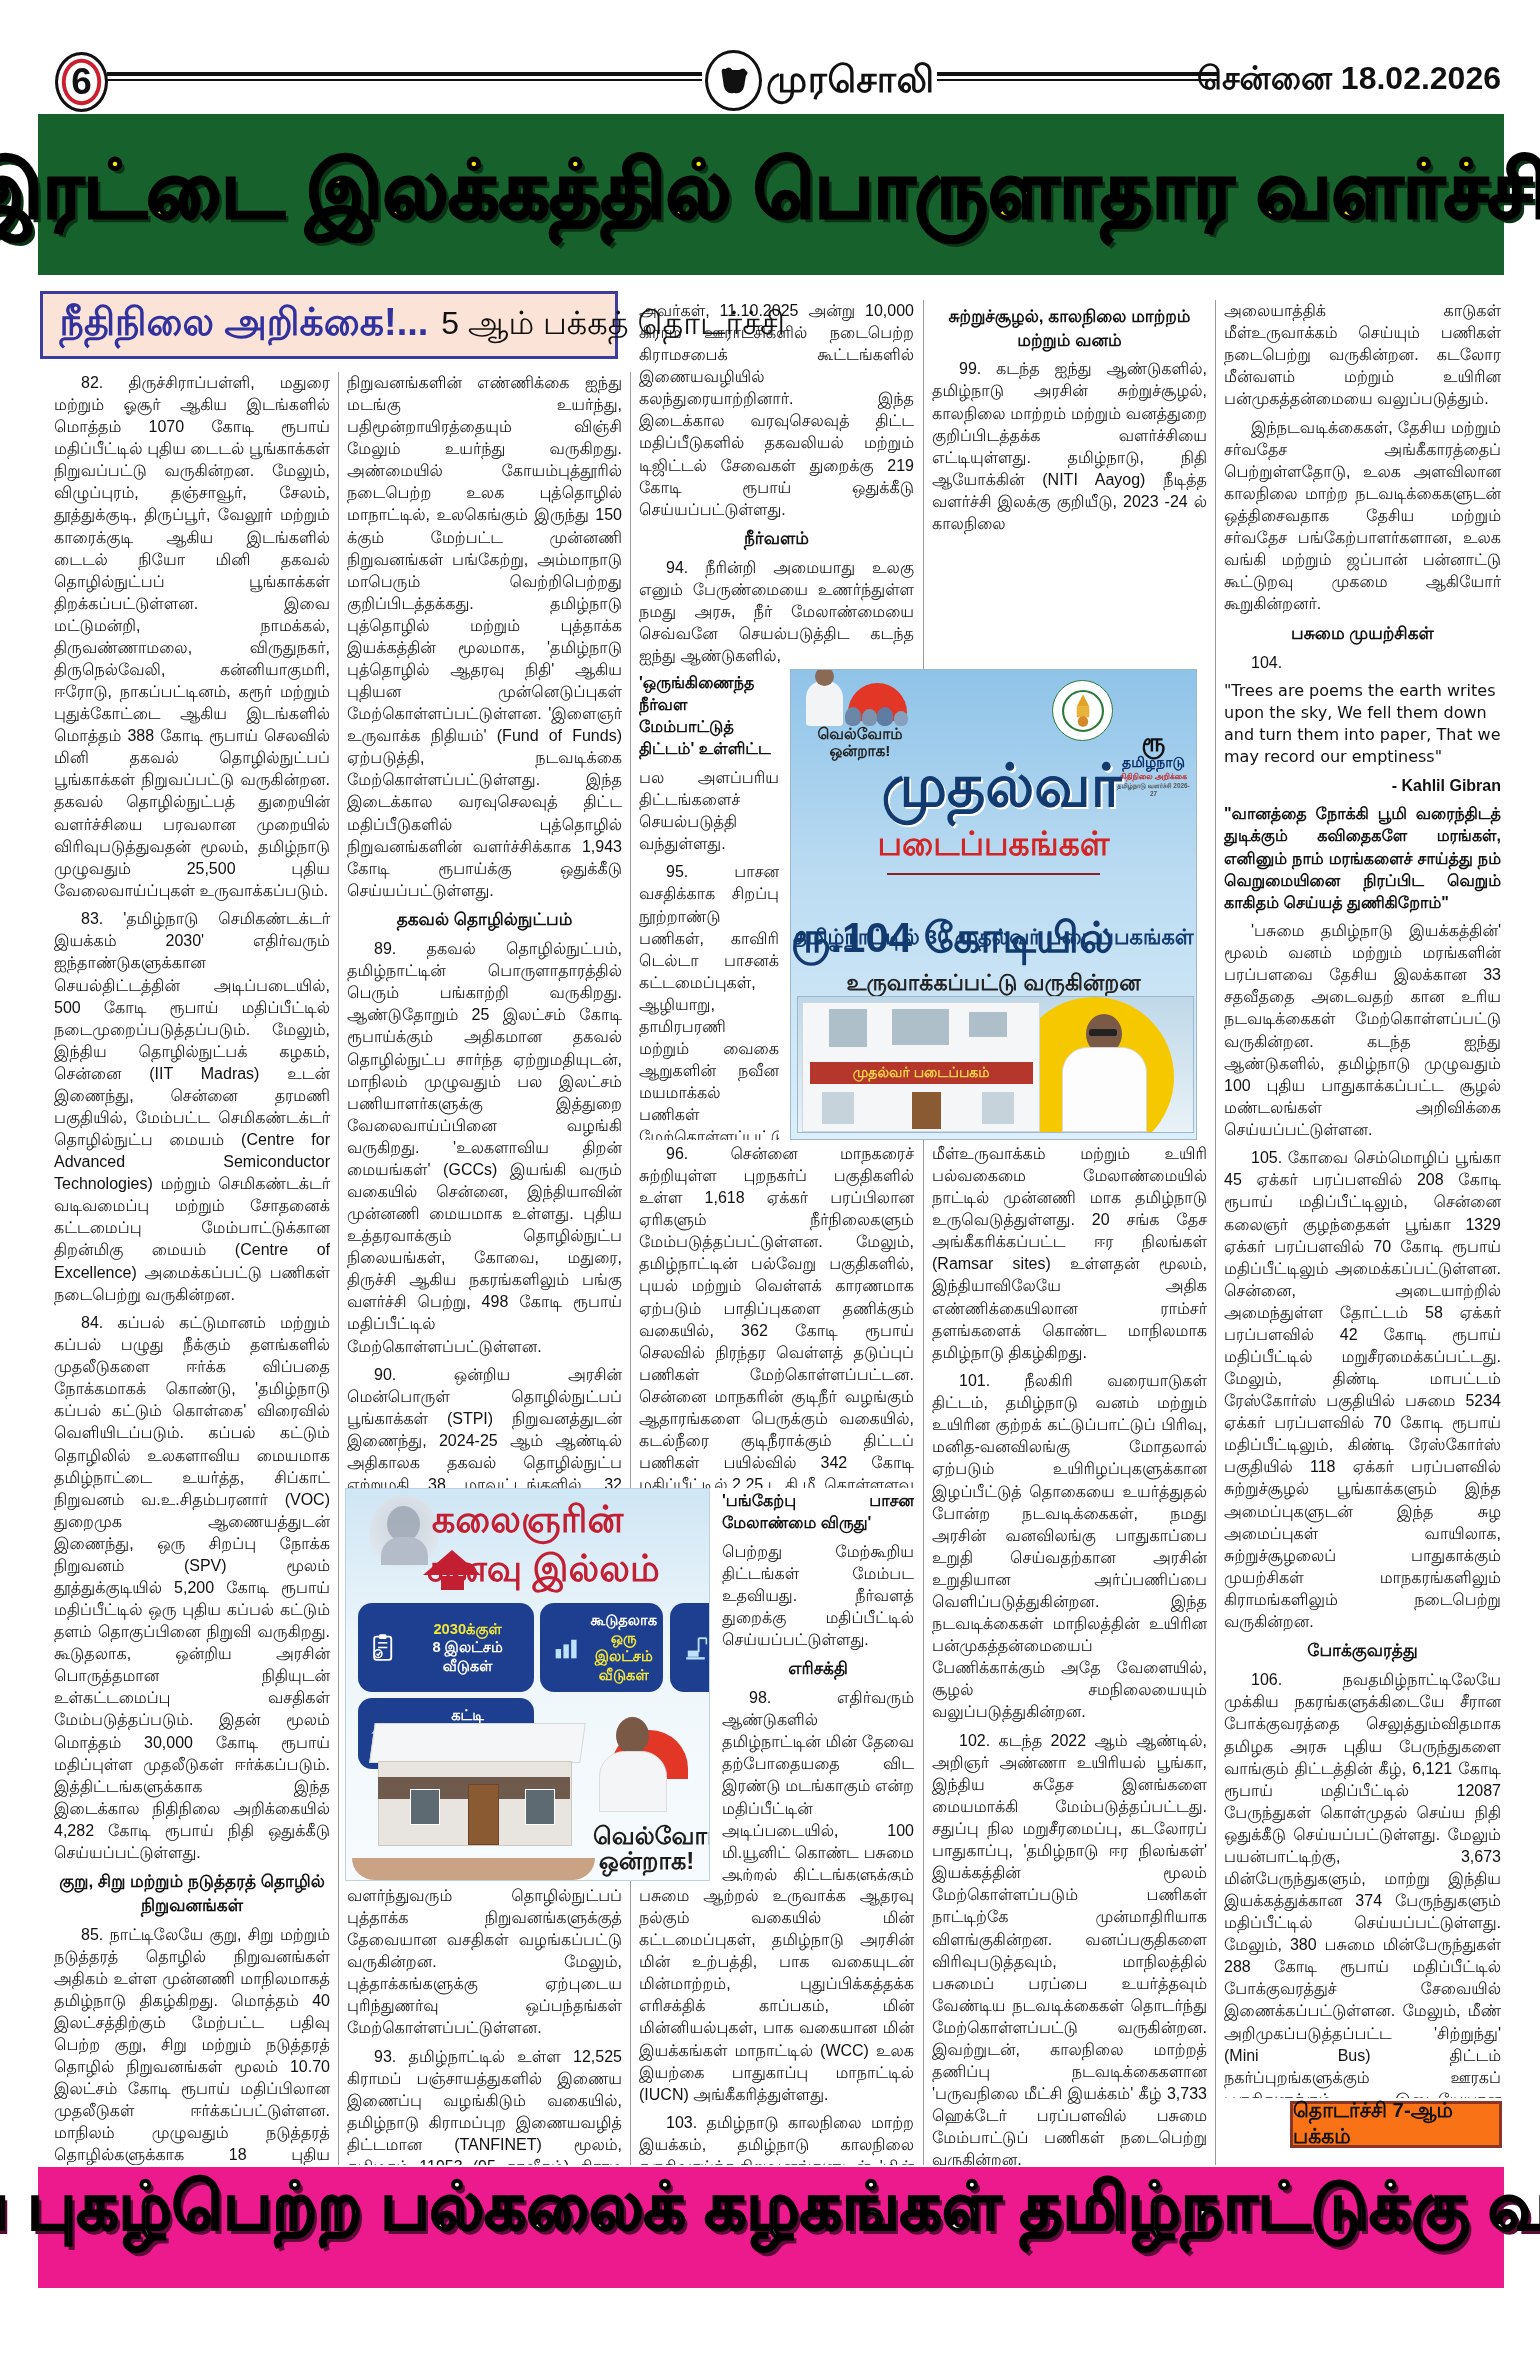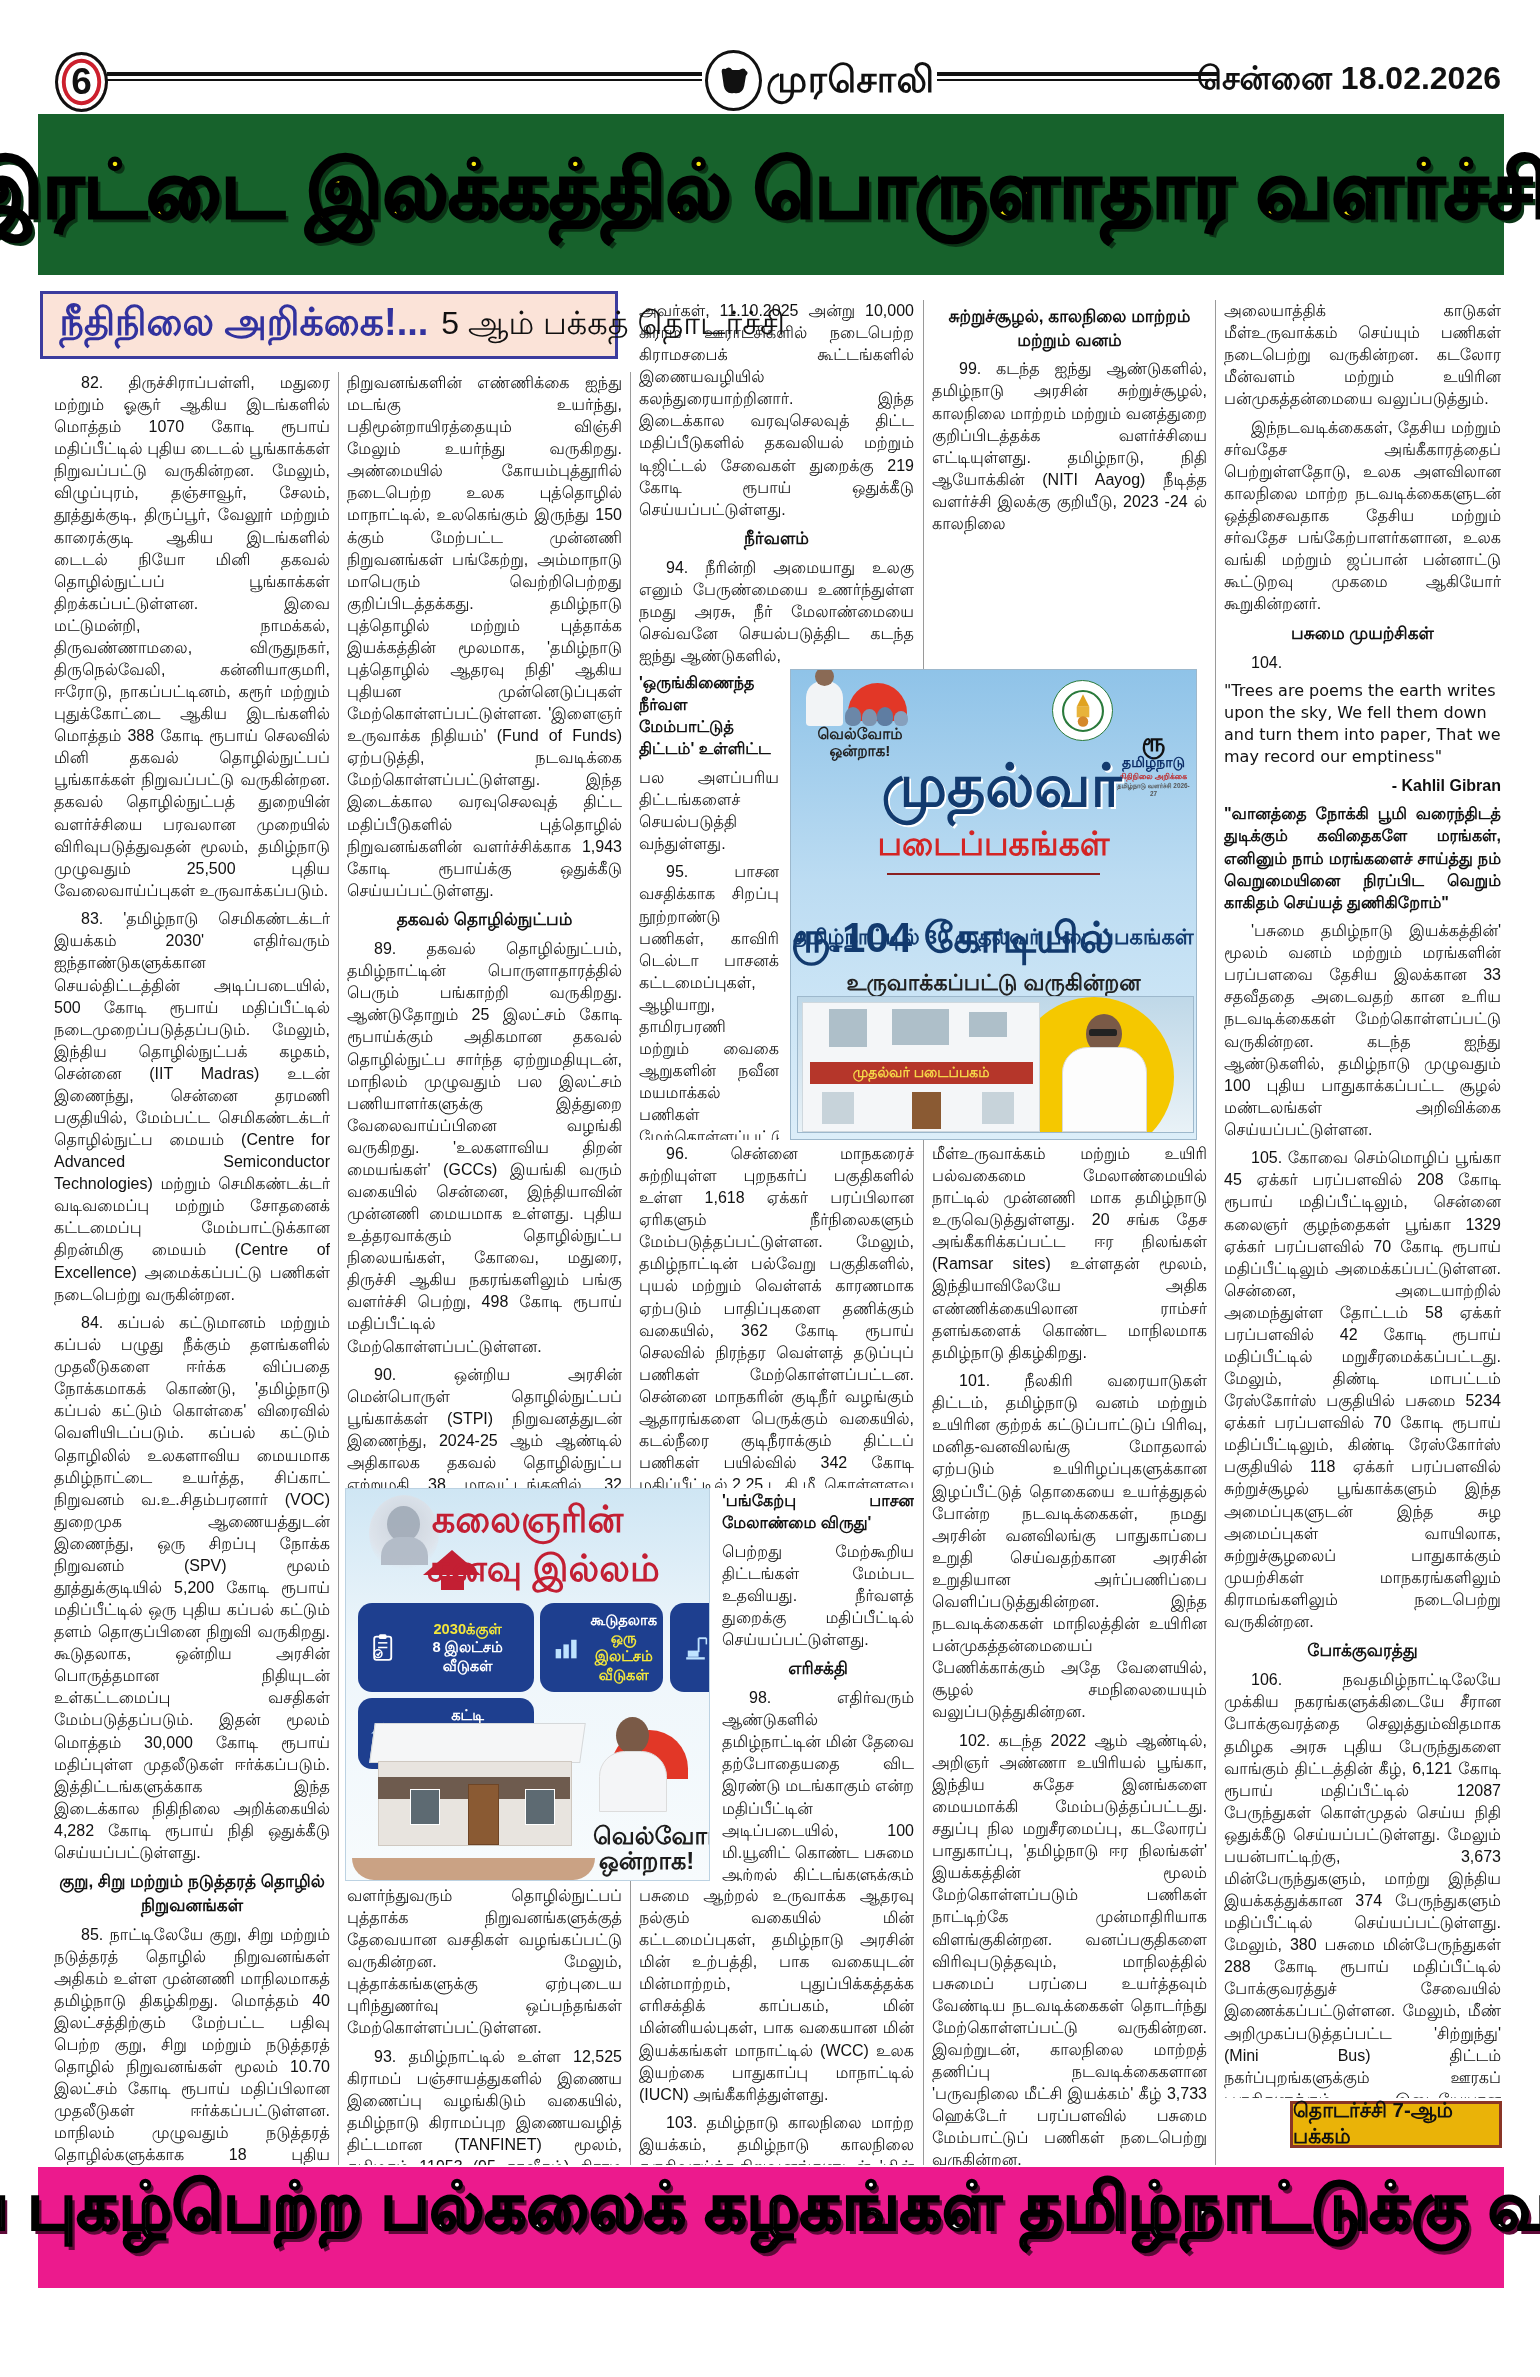--- a/index.html
+++ b/index.html
@@ -93,21 +93,21 @@
   .adk-house .door{position:absolute;left:96px;top:61px;width:29px;height:59px;background:#8a5a33;border:1.3px solid #6e4526;}
   .adk-house .w1,.adk-house .w2{position:absolute;top:66px;width:28px;height:34px;background:#5d6a72;border:1.9px solid #fff;}
   .adk-house .w1{left:38px;} .adk-house .w2{left:153px;}
   .adk-hand{position:absolute;left:6.4px;bottom:0;width:243px;height:22px;border-radius:0 0 25.5px 25.5px;background:#caa284;}
   .adk-stalin{position:absolute;right:9px;bottom:6.4px;width:107px;height:160px;}
   .adk-stalin .sun{position:absolute;left:18px;top:16.6px;width:77px;height:49px;border-radius:77px 77px 0 0;background:#e23727;}
   .adk-stalin .headc{position:absolute;left:23px;top:3.8px;width:33px;height:37px;border-radius:50%;background:#7a5a47;}
   .adk-stalin .body{position:absolute;left:6.4px;top:37px;width:66px;height:59px;border-radius:25.5px 25.5px 0 0;background:#f4f5f7;border:0.6px solid #dcdcdc;}
   .adk-vel{position:absolute;left:0;right:0;bottom:0;text-align:center;font-size:24px;font-weight:900;color:#1c1c1c;line-height:1.05;}
   
-  .contbox{position:absolute;left:1290px;top:2101px;width:212px;height:47px;background:#eab308;border:3.2px solid #8a3526;
+  .contbox{position:absolute;left:1290px;top:2101px;width:212px;height:47px;background:#f97316;border:3.2px solid #8a3526;
            box-sizing:border-box;display:flex;align-items:center;justify-content:center;font-size:20.4px;font-weight:900;}
   .footer{position:absolute;left:38px;top:2167px;width:1466px;height:121px;background:#ec1a8d;
           display:flex;align-items:flex-start;justify-content:center;}
   .footer span{font-size:66px;font-weight:900;color:#ffffff;white-space:nowrap;margin-top:1.3px;
           -webkit-text-stroke:1.9px #000;text-shadow:3.2px 3.8px 0 #5e0a38;}
 </style>
 </head>
 <body>
 
 <div id="page">

